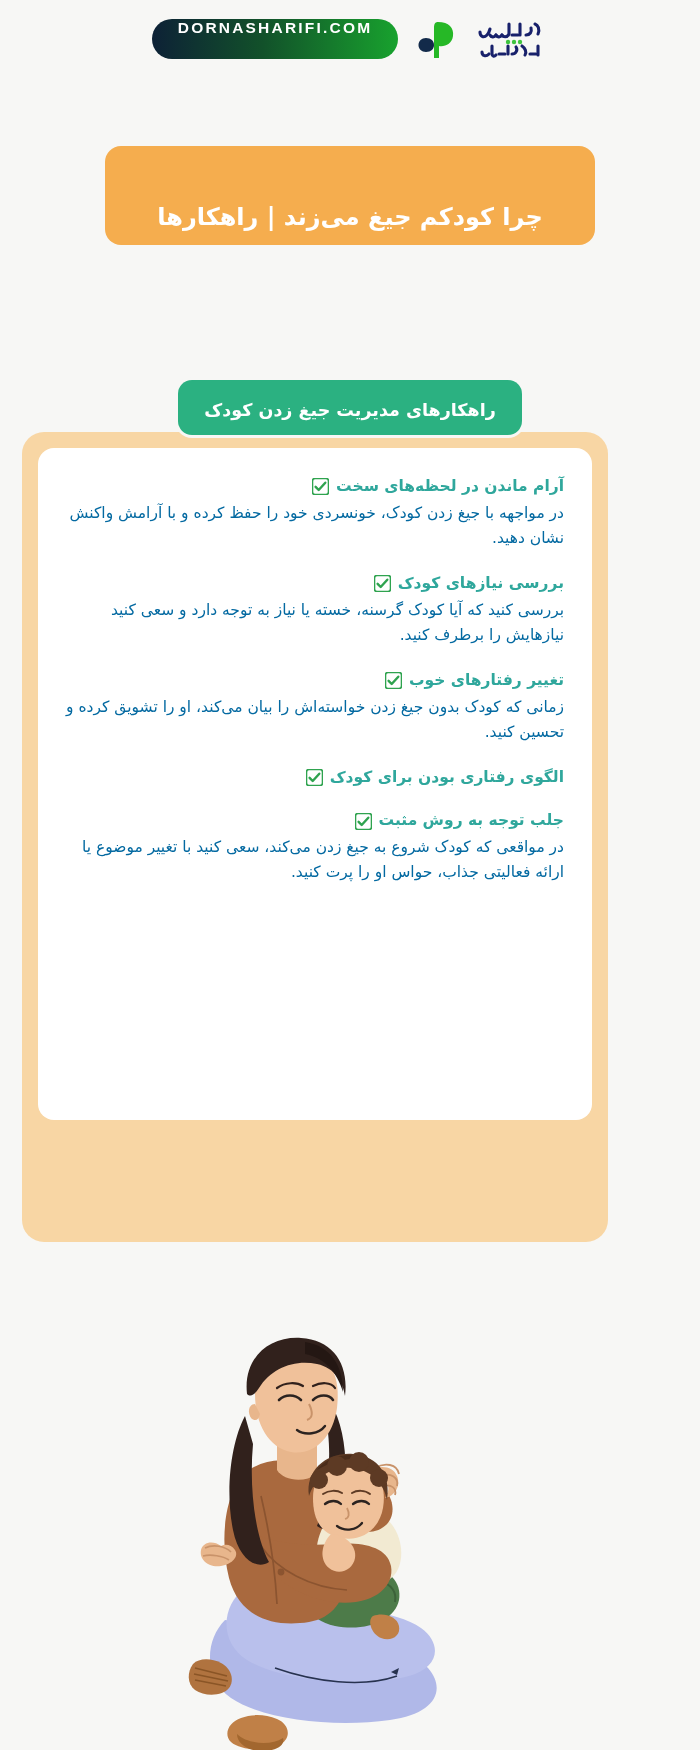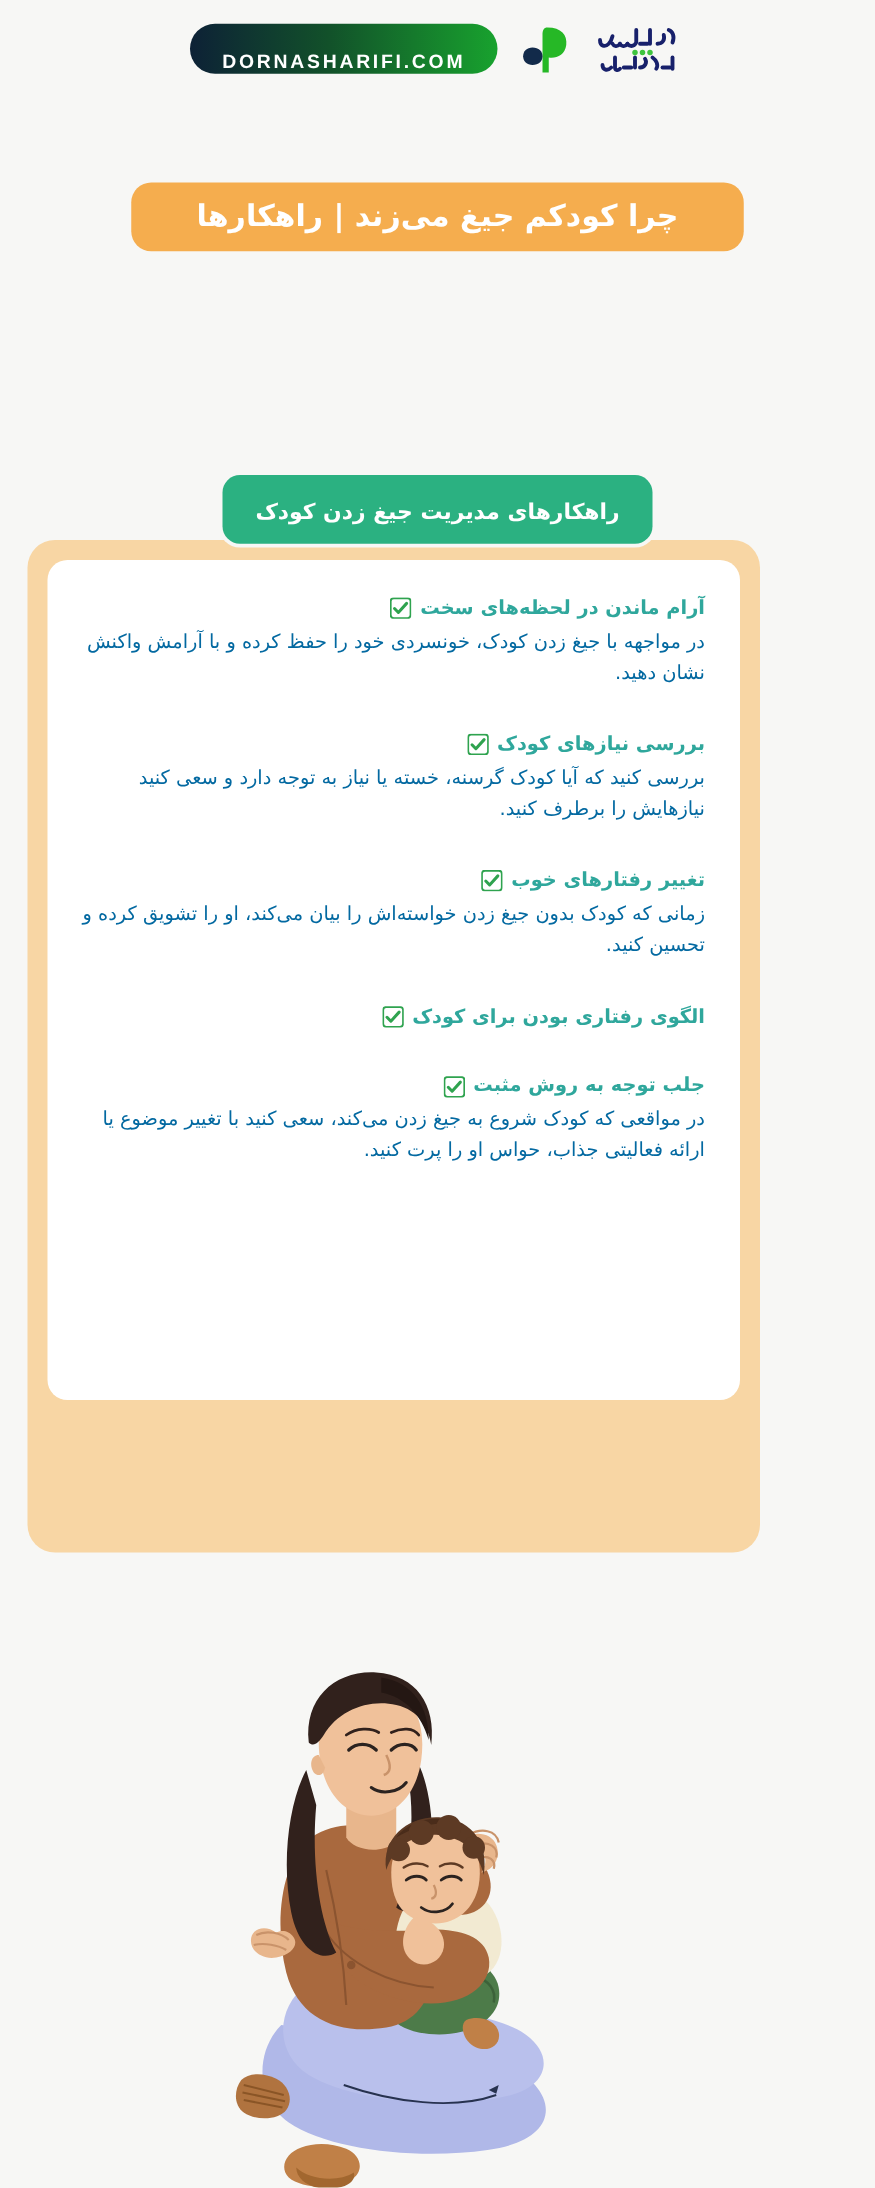--- a/index.html
+++ b/index.html
@@ -43,21 +43,21 @@
   .domain-pill {
     height: 40px;
     padding: 0 26px;
     border-radius: 20px;
     background: linear-gradient(90deg, #0d2136 0%, #12512a 45%, #18a22e 100%);
     color: #ffffff;
     font-size: 15.5px;
     font-weight: 700;
     letter-spacing: 2.2px;
     display: flex;
-    align-items: flex-end;
+    align-items: flex-start;
     justify-content: center;
     direction: ltr;
     font-family: "Liberation Sans", sans-serif;
   }
 
   
   .title-banner-wrap {
     position: absolute;
     top: 146px;
     left: 0;
@@ -77,20 +77,21 @@
     padding: 10px 22px;
   }
 
   .title-banner-text {
     color: #ffffff;
     font-size: 24px;
     font-weight: 700;
     line-height: 1.45;
     text-align: left;
     white-space: nowrap;
+    margin-top: 44px;
   }
 
   
   .section-badge-wrap {
     position: absolute;
     top: 380px;
     left: 0;
     width: 700px;
     display: flex;
     justify-content: center;
@@ -131,21 +132,21 @@
     left: 38px;
     width: 554px;
     height: 672px;
     background: #ffffff;
     border-radius: 16px;
     z-index: 2;
     padding: 18px 28px 18px 28px;
     display: flex;
     flex-direction: column;
     justify-content: flex-start;
-    gap: 16px;
+    gap: 4px;
   }
 
   .tip {
     padding: 10px 0 8px 0;
   }
 
   .tip-head {
     display: flex;
     flex-direction: row;
     align-items: center;

